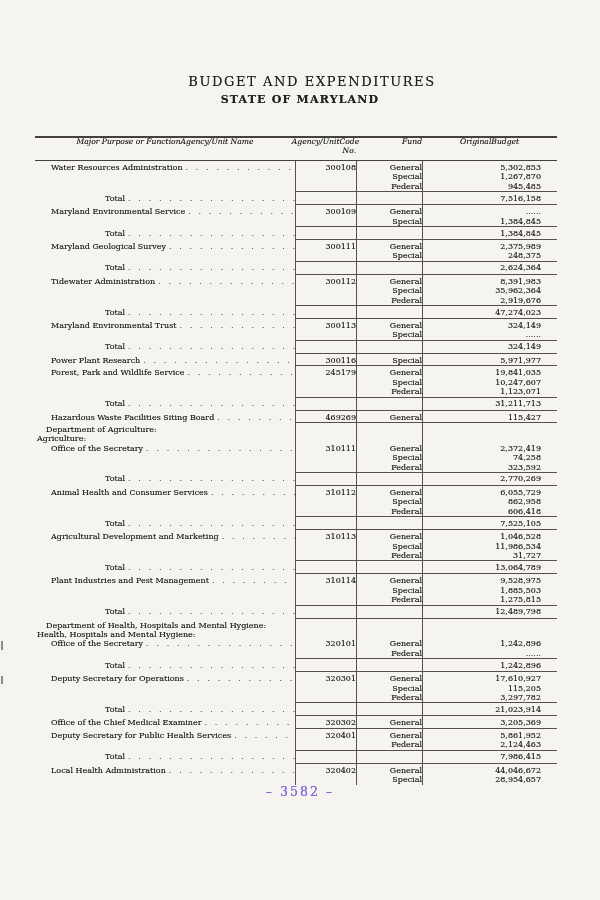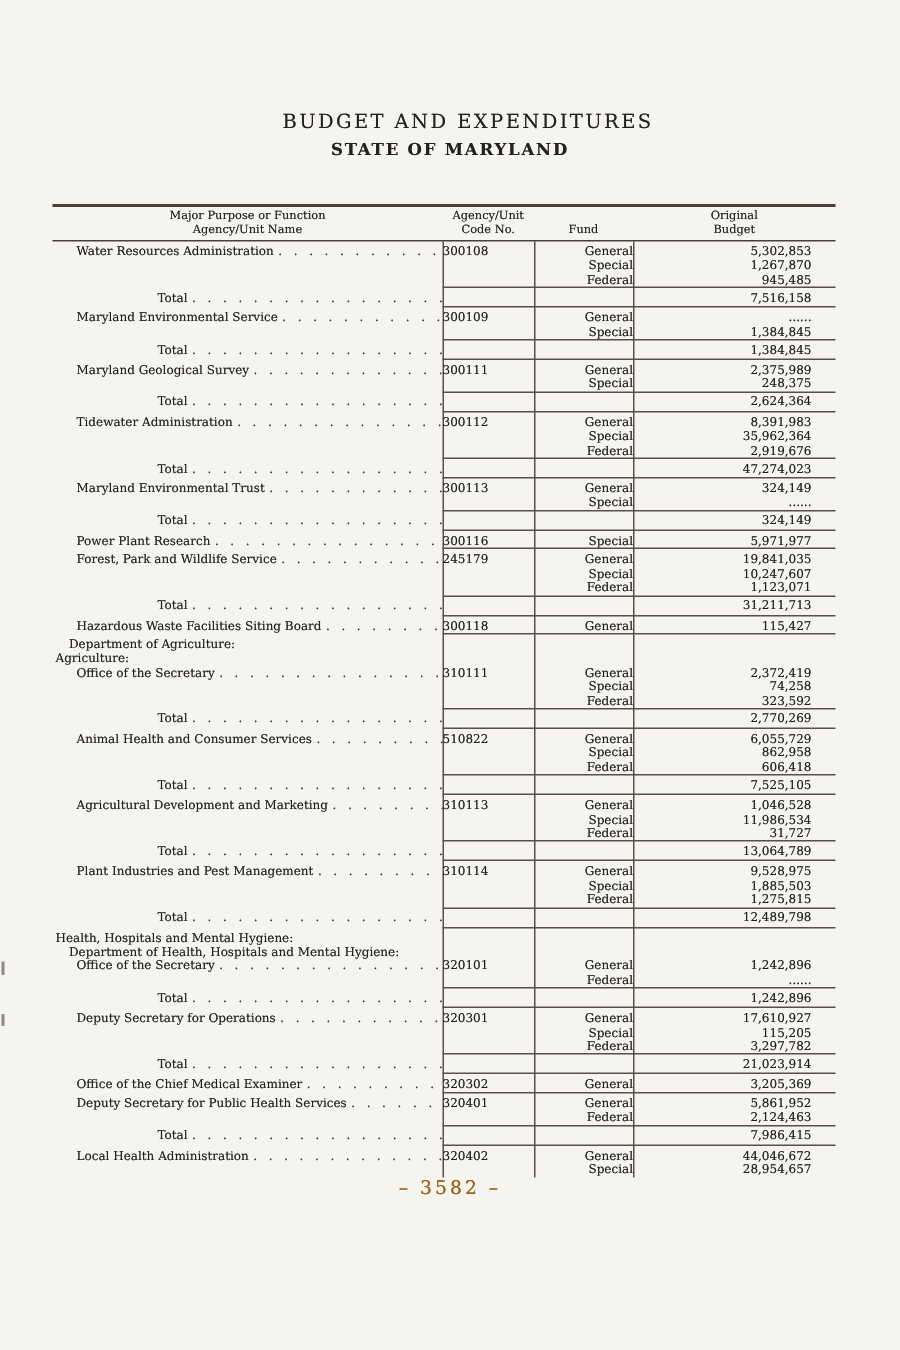--- a/index.html
+++ b/index.html
@@ -32,49 +32,49 @@
   .vrule.v3{left:387px;}
   
   .thead{
     display:flex;
     border-top:2px solid #45423c;
     border-bottom:1.4px solid #45423c;
     height:22px;
     font-size:7.6px;line-height:8.8px;
     text-align:center;
   }
-  .th{display:flex;flex-direction:column;justify-content:center;}
+  .th{display:flex;flex-direction:row;justify-content:center;font-style:italic;}
   .th.c1{width:260px;}
   .th.c2{width:61px;}
   .th.c3{width:66px;justify-content:flex-end;padding-bottom:2px;box-sizing:border-box;}
   .th.c4{flex:1;}
   
   .tbody{position:relative;}
   .band{position:relative;display:flex;}
   .band .hrule{position:absolute;left:260px;right:0;top:-1px;height:1px;background:#55514a;}
   .cell-name{width:260px;box-sizing:border-box;}
-  .cell-code{width:61px;text-align:left;box-sizing:border-box;}
+  .cell-code{width:61px;text-align:right;box-sizing:border-box;}
   .cell-fund{width:66px;text-align:right;box-sizing:border-box;}
   .cell-budget{flex:1;text-align:right;padding-right:16px;box-sizing:border-box;}
   .band-agency{padding-top:2px;padding-bottom:1px;}
   .band-total{height:11.5px;padding-top:1.5px;box-sizing:content-box;}
   .heading-line{white-space:nowrap;}
   .ind-0{padding-left:2px;}
   .ind-1{padding-left:11px;}
   .name-line{display:flex;align-items:center;padding-left:16px;}
   .total-line{display:flex;align-items:baseline;padding-left:70px;}
   .leader{
     flex:1;overflow:hidden;white-space:nowrap;
     letter-spacing:2.6px;color:#3b3934;
     padding-left:3px;
   }
   .agency-name,.total-label{white-space:nowrap;}
   .page-number{
     position:absolute;top:784px;left:0;width:600px;
-    text-align:center;font-size:12.5px;letter-spacing:2px;color:#a16207;
+    text-align:center;font-size:12.5px;letter-spacing:2px;color:#8b5cf6;
   }
   .artifact{position:absolute;background:#8d8a84;}
   .a1{left:1px;top:641px;width:2px;height:9px;}
   .a2{left:1px;top:676px;width:2px;height:8px;}
   
   .budget-table,.doc-title,.doc-subtitle,.page-number{text-shadow:0 0 0.35px rgba(32,31,28,0.55);}
 </style>
 </head>
 <body>
 
@@ -334,21 +334,21 @@
         </div>
         <div class="band band-agency">
           <div class="hrule"></div>
           <div class="cell-name">
             <div class="name-line">
               <span class="agency-name">Hazardous Waste Facilities Siting Board</span>
               <span class="leader">. . . . . . . . . . . . . . . . . . . . . . . . . . . . . . . . . . . . . . . . . . . . . . . . . . . . . . . . . . . . . . . . . . . . . . . . . . . . . . . . . . . . . . . . . . </span>
             </div>
           </div>
           <div class="cell-code">
-            <div>300118</div>
+            <div>469269</div>
           </div>
           <div class="cell-fund">
             <div>General</div>
           </div>
           <div class="cell-budget">
             <div>115,427</div>
           </div>
         </div>
         <div class="band band-agency">
           <div class="hrule"></div>
@@ -390,21 +390,21 @@
         </div>
         <div class="band band-agency">
           <div class="hrule"></div>
           <div class="cell-name">
             <div class="name-line">
               <span class="agency-name">Animal Health and Consumer Services</span>
               <span class="leader">. . . . . . . . . . . . . . . . . . . . . . . . . . . . . . . . . . . . . . . . . . . . . . . . . . . . . . . . . . . . . . . . . . . . . . . . . . . . . . . . . . . . . . . . . . </span>
             </div>
           </div>
           <div class="cell-code">
-            <div>510822</div>
+            <div>310112</div>
           </div>
           <div class="cell-fund">
             <div>General</div>
             <div>Special</div>
             <div>Federal</div>
           </div>
           <div class="cell-budget">
             <div>6,055,729</div>
             <div>862,958</div>
             <div>606,418</div>
@@ -492,22 +492,22 @@
           </div>
           <div class="cell-code"></div>
           <div class="cell-fund"></div>
           <div class="cell-budget">
             <div>12,489,798</div>
           </div>
         </div>
         <div class="band band-agency">
           <div class="hrule"></div>
           <div class="cell-name">
+            <div class="heading-line ind-1">Department of Health, Hospitals and Mental Hygiene:</div>
             <div class="heading-line ind-0">Health, Hospitals and Mental Hygiene:</div>
-            <div class="heading-line ind-1">Department of Health, Hospitals and Mental Hygiene:</div>
             <div class="name-line">
               <span class="agency-name">Office of the Secretary</span>
               <span class="leader">. . . . . . . . . . . . . . . . . . . . . . . . . . . . . . . . . . . . . . . . . . . . . . . . . . . . . . . . . . . . . . . . . . . . . . . . . . . . . . . . . . . . . . . . . . </span>
             </div>
           </div>
           <div class="cell-code" style="padding-top: 18.8px;">
             <div>320101</div>
           </div>
           <div class="cell-fund" style="padding-top: 18.8px;">
             <div>General</div>

